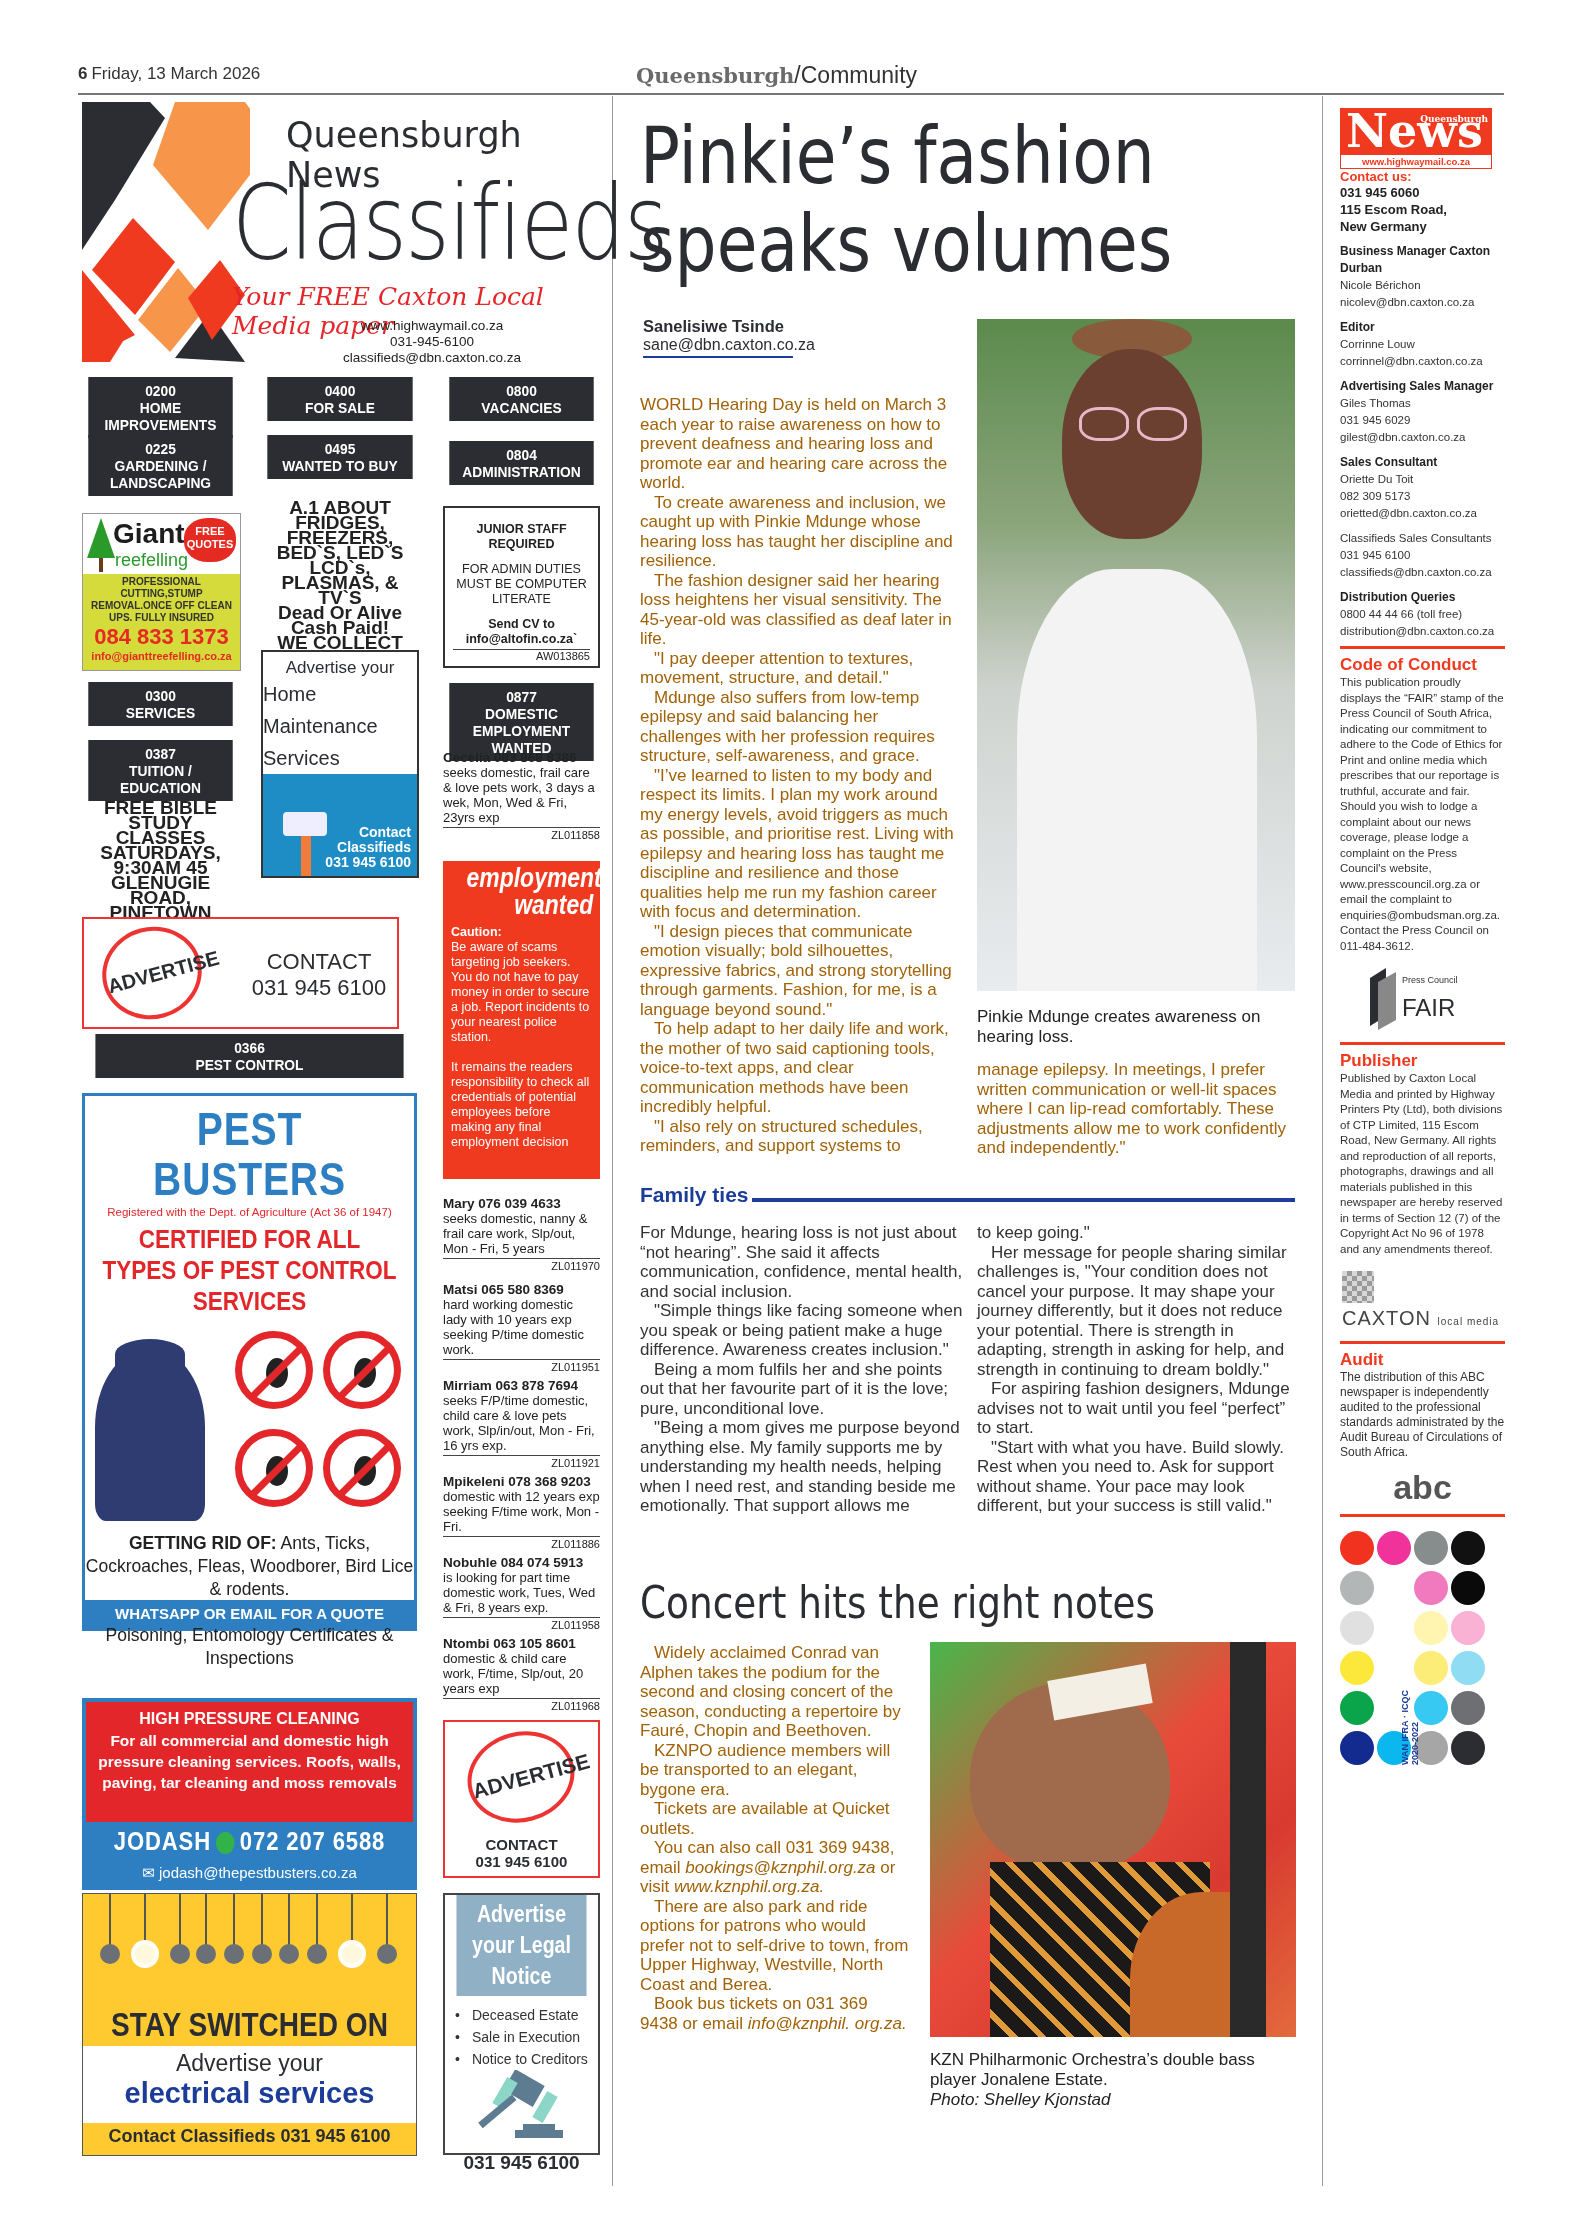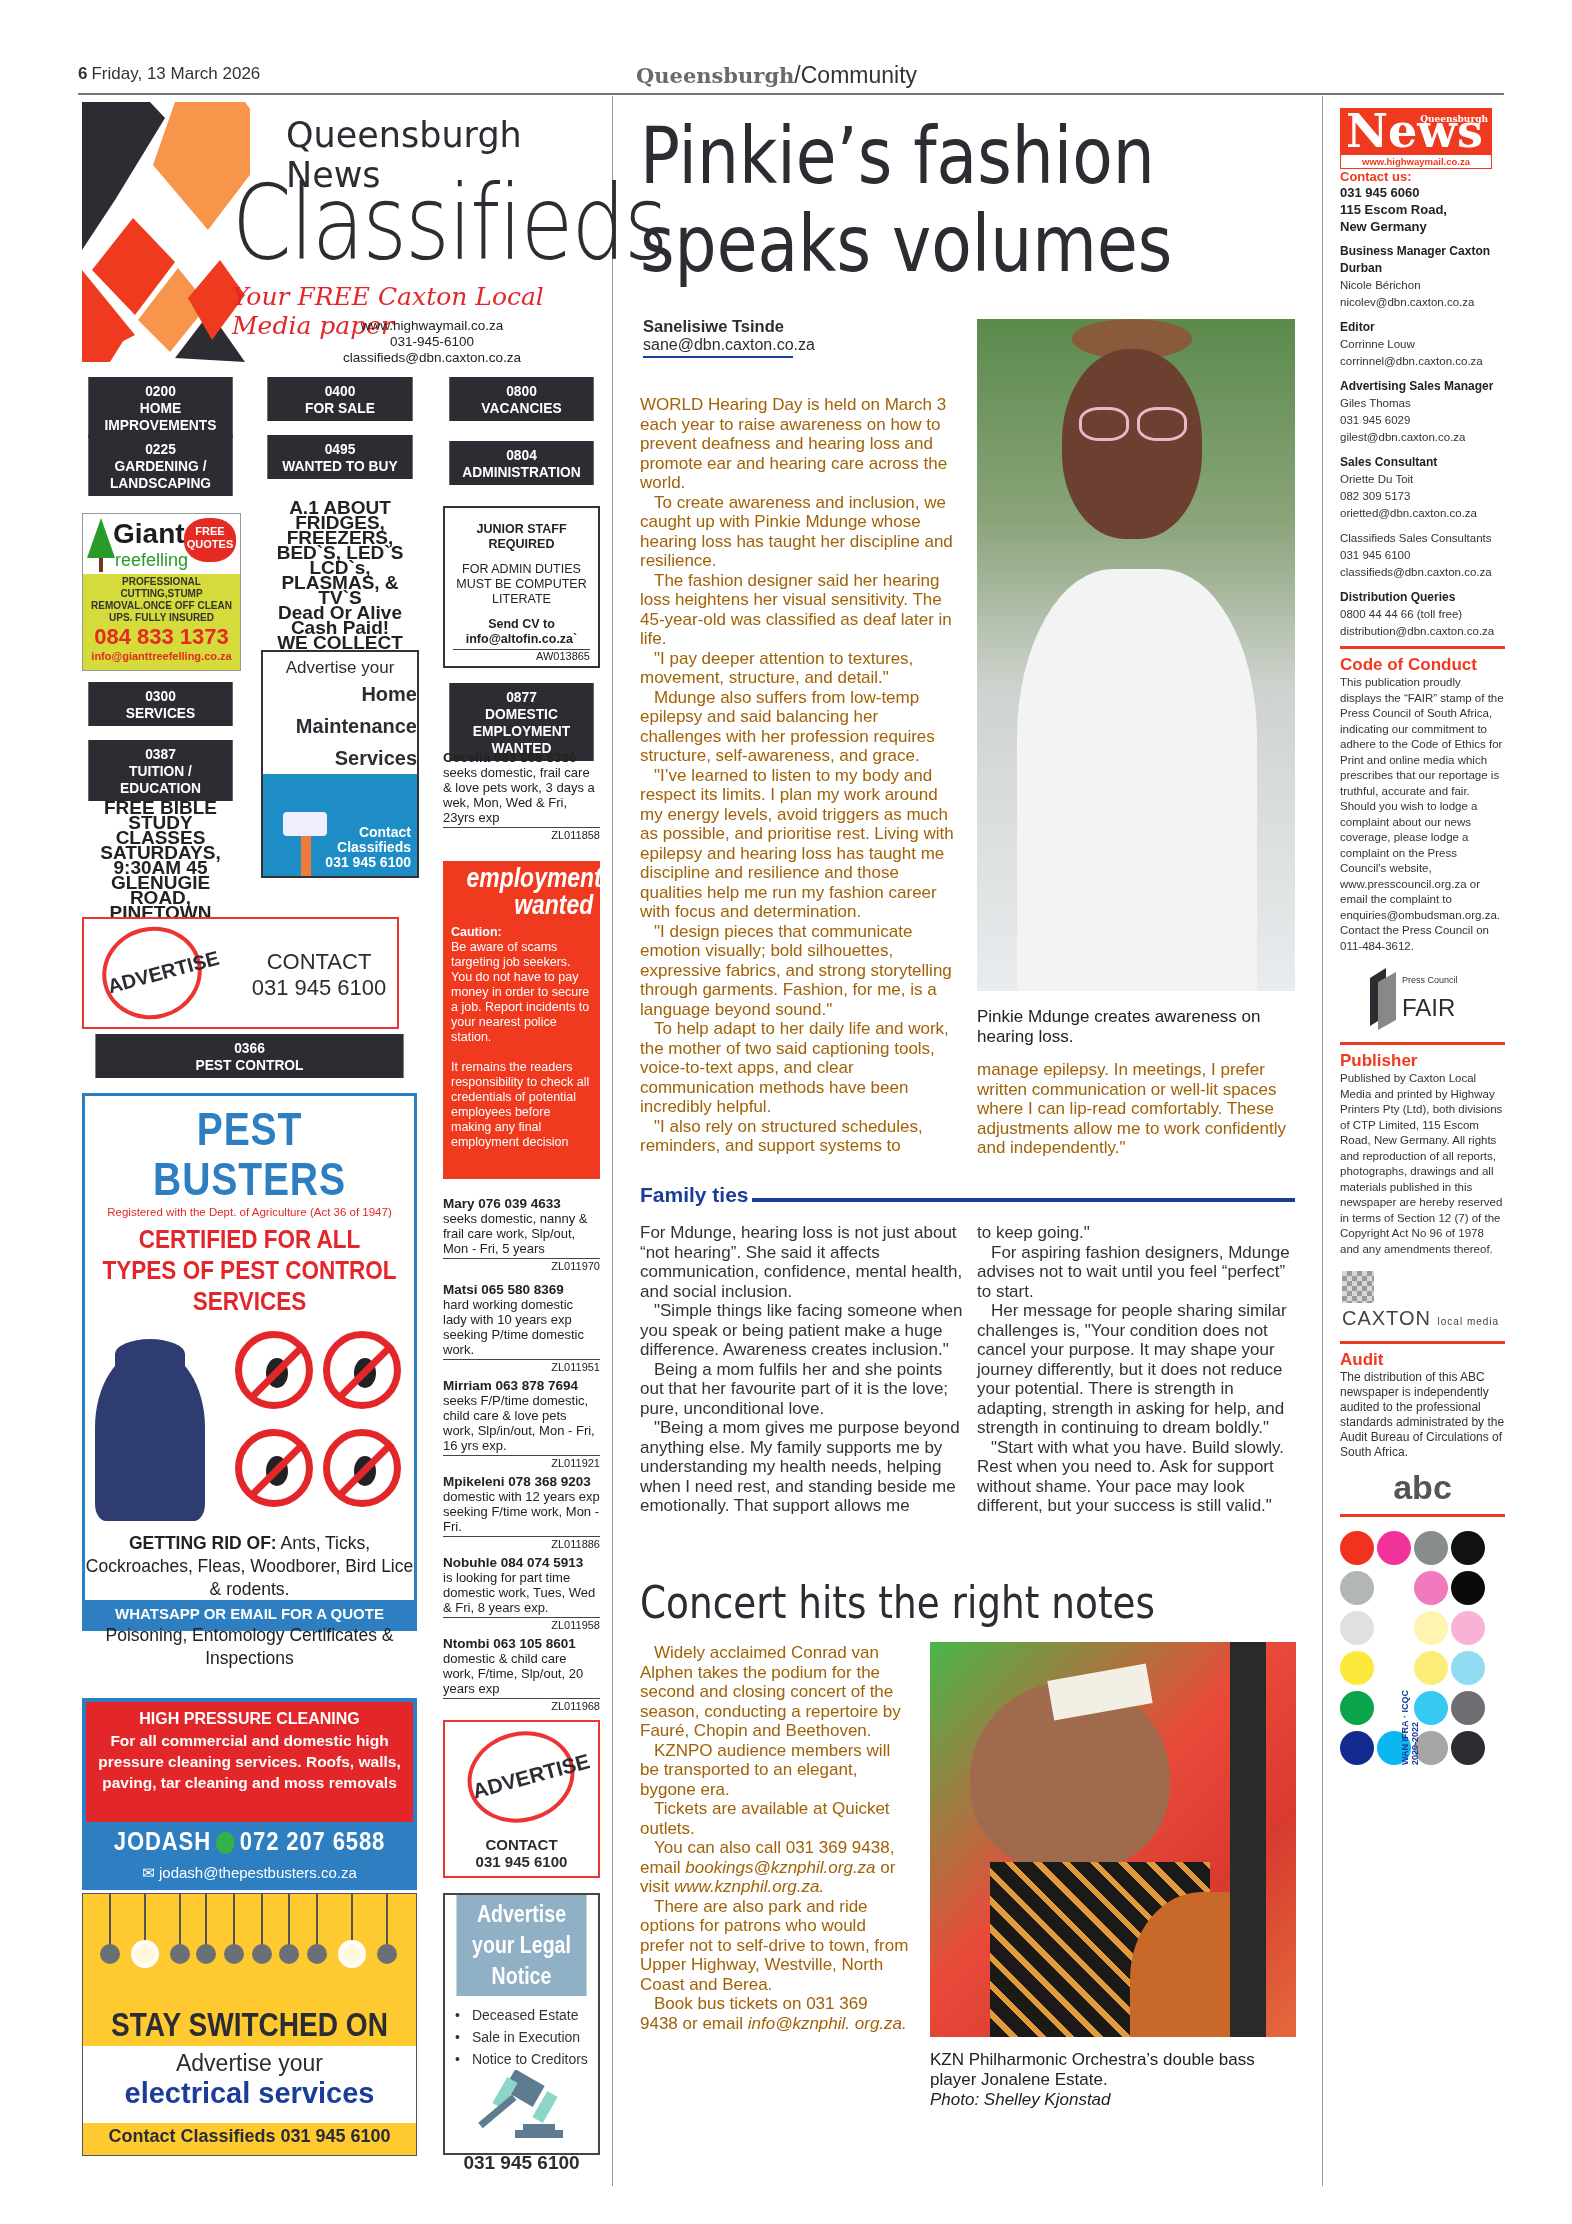--- a/index.html
+++ b/index.html
@@ -33,21 +33,21 @@
 #tree .bot{background:#d4db3b;height:98px;padding-top:2px;text-align:center}
 #tree .g{position:absolute;left:30px;top:4px;font-size:28px;font-weight:bold;color:#1d1d1d}
 #tree .rf{position:absolute;left:32px;top:36px;font-size:18px;color:#2a9a2a}
 #tree .fq{position:absolute;right:4px;top:4px;width:52px;height:44px;background:#e52a22;border-radius:45%;color:#fff;font-size:11px;font-weight:bold;text-align:center;line-height:13px;padding-top:7px}
 #tree .t1{font-size:10px;font-weight:bold;color:#333;line-height:12px}
 #tree .ph{font-size:22px;font-weight:bold;color:#e52a22;line-height:26px}
 #tree .em{font-size:11px;font-weight:bold;color:#e52a22}
 
 #homead{left:261px;top:650px;width:158px;height:228px;border:2px solid #333;overflow:hidden;background:#fff}
 #homead .h1{text-align:center;font-size:17px;padding-top:6px}
-#homead .h2{text-align:right;font-size:20px;font-weight:bold;line-height:32px}
+#homead .h2{text-align:left;font-size:20px;font-weight:normal;line-height:32px}
 #homead .paint{position:absolute;left:0;bottom:0;width:100%;height:102px;background:#1e8dc6}
 #homead .roller{position:absolute;left:20px;bottom:40px;width:44px;height:24px;background:#eef;border-radius:4px}
 #homead .handle{position:absolute;left:38px;bottom:0;width:10px;height:40px;background:#f07b3a}
 #homead .ct{position:absolute;right:6px;bottom:6px;color:#fff;text-align:right;font-size:14px;font-weight:bold;line-height:15px}
 
 .advbox{border:2px solid #e33;background:#fff}
 .stamp{border:4px solid #e33;border-radius:50%;color:#2b2d33;font-weight:bold;text-align:center;transform:rotate(-15deg)}
 
 #pest{left:82px;top:1093px;width:335px;height:538px;border:3px solid #2d7fc1;background:#fff}
 #pest .pb{color:#2d7fc1;font-weight:bold;font-size:46px;text-align:center;line-height:50px;margin-top:8px;letter-spacing:1px;transform:scaleX(.85)}
@@ -412,22 +412,22 @@
 </div>
 
 <div class="abs sanstext" style="left:640px;top:1223px;width:325px">
   <p class="first">For Mdunge, hearing loss is not just about “not hearing”. She said it affects communication, confidence, mental health, and social inclusion.</p>
   <p>"Simple things like facing someone when you speak or being patient make a huge difference. Awareness creates inclusion."</p>
   <p>Being a mom fulfils her and she points out that her favourite part of it is the love; pure, unconditional love.</p>
   <p>"Being a mom gives me purpose beyond anything else. My family supports me by understanding my health needs, helping when I need rest, and standing beside me emotionally. That support allows me</p>
 </div>
 <div class="abs sanstext" style="left:977px;top:1223px;width:322px">
   <p class="first">to keep going."</p>
+  <p>Her message for people sharing similar challenges is, "Your condition does not cancel your purpose. It may shape your journey differently, but it does not reduce your potential. There is strength in adapting, strength in asking for help, and strength in continuing to dream boldly."</p>
   <p>For aspiring fashion designers, Mdunge advises not to wait until you feel “perfect” to start.</p>
-  <p>Her message for people sharing similar challenges is, "Your condition does not cancel your purpose. It may shape your journey differently, but it does not reduce your potential. There is strength in adapting, strength in asking for help, and strength in continuing to dream boldly."</p>
   <p>"Start with what you have. Build slowly. Rest when you need to. Ask for support without shame. Your pace may look different, but your success is still valid."</p>
 </div>
 
 <div class="abs headline" style="left:640px;top:1577px;font-size:44px;line-height:52px;white-space:nowrap">Concert hits the right notes</div>
 
 <div class="abs bodytext" style="left:640px;top:1643px;width:270px">
   <p>Widely acclaimed Conrad van Alphen takes the podium for the second and closing concert of the season, conducting a repertoire by Fauré, Chopin and Beethoven.</p>
   <p>KZNPO audience members will be transported to an elegant, bygone era.</p>
   <p>Tickets are available at Quicket outlets.</p>
   <p><span>You can also call 031 369 9438, email </span><i>bookings@kznphil.org.za</i><span> or visit </span><i>www.kznphil.org.za.</i></p>

